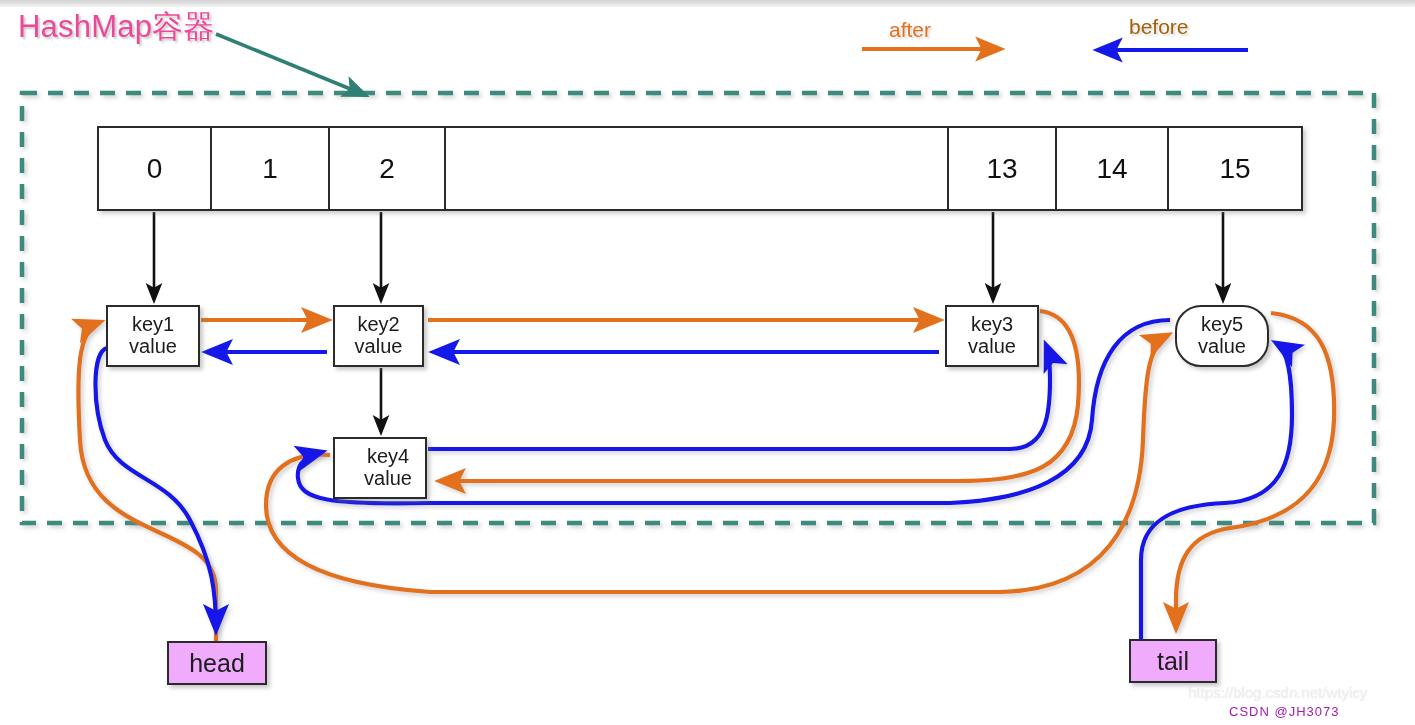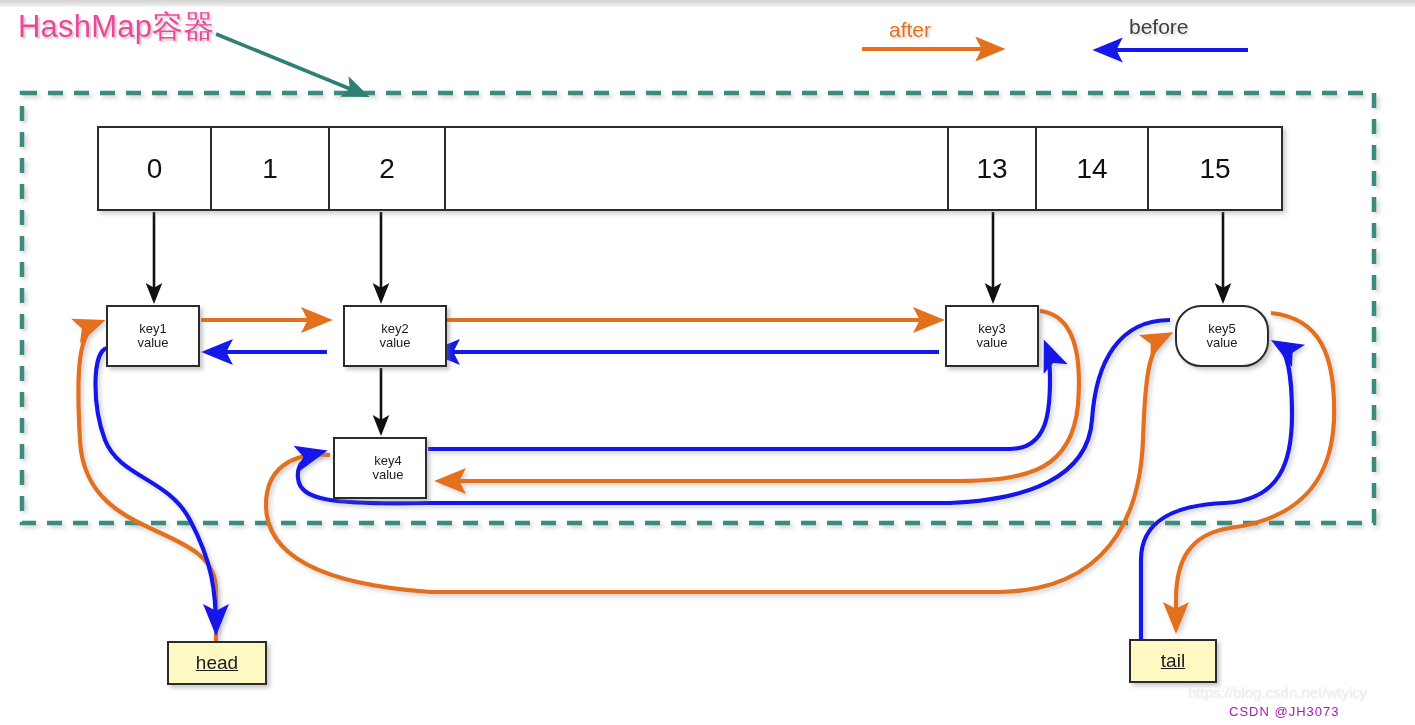--- a/index.html
+++ b/index.html
@@ -41,21 +41,21 @@
     white-space: nowrap;
   }
   
   .legend-label {
     position: absolute;
     font-size: 21px;
     white-space: nowrap;
     text-shadow: 2px 2px 2px rgba(150,150,150,0.35);
   }
   #legend-after-label { left: 889px; top: 18px; color: #e3701a; }
-  #legend-before-label { left: 1129px; top: 15px; color: #404040; }
+  #legend-before-label { left: 1129px; top: 15px; color: #a16207; }
   
   #bucket-table {
     position: absolute;
     left: 97px; top: 126px;
     height: 85px;
     display: flex;
     border: 2px solid #2b2b2b;
     background: #ffffff;
     box-shadow: 3px 3px 4px rgba(120,120,120,0.35);
     box-sizing: border-box;
@@ -77,37 +77,36 @@
     background: #ffffff;
     box-shadow: 3px 3px 4px rgba(120,120,120,0.4);
     display: flex;
     flex-direction: column;
     align-items: center;
     justify-content: center;
     box-sizing: border-box;
     z-index: 5;
   }
   .node-line {
-    font-size: 13px;
+    font-size: 20px;
     color: #1c1c1c;
     line-height: 1.08;
   }
   .endpoint-box {
     position: absolute;
     border: 2px solid #2b2b2b;
-    background: #fef9c3;
+    background: #f0abfc;
     box-shadow: 3px 3px 4px rgba(120,120,120,0.4);
     display: flex;
     align-items: center;
     justify-content: center;
     box-sizing: border-box;
     z-index: 5;
-    font-size: 19px;
+    font-size: 25px;
     color: #1c1c1c;
-    text-decoration: underline;
   }
   
   #wm-url {
     position: absolute;
     left: 1172px; top: 684px;
     font-size: 15px;
     color: #f2f2f2;
     white-space: nowrap;
     text-shadow: 0 0 1px rgba(210,210,210,0.9);
     margin-left: 16px;
@@ -189,31 +188,31 @@
   <div id="title">HashMap容器</div>
 
   <div class="legend-label" id="legend-after-label">after</div>
   <div class="legend-label" id="legend-before-label">before</div>
 
   <div id="bucket-table">
     <div class="bucket-cell" style="width:113px">0</div>
     <div class="bucket-cell" style="width:118px">1</div>
     <div class="bucket-cell" style="width:116px">2</div>
     <div class="bucket-cell" style="width:503px"></div>
-    <div class="bucket-cell" style="width:88px">13</div>
+    <div class="bucket-cell" style="width:108px">13</div>
     <div class="bucket-cell" style="width:112px">14</div>
     <div class="bucket-cell" style="width:132px">15</div>
   </div>
 
   <div class="node-box" style="left:106px; top:305px; width:94px; height:62px;">
     <div class="node-line">key1</div>
     <div class="node-line">value</div>
   </div>
 
-  <div class="node-box" style="left:333px; top:305px; width:104px; height:62px;margin-left:10px;">
+  <div class="node-box" style="left:333px; top:305px; width:91px; height:62px;">
     <div class="node-line">key2</div>
     <div class="node-line">value</div>
   </div>
 
   <div class="node-box" style="left:945px; top:305px; width:94px; height:62px;justify-content:center;">
     <div class="node-line">key3</div>
     <div class="node-line">value</div>
   </div>
 
   <div class="node-box" style="left:1175px; top:305px; width:94px; height:62px;border-radius:26px;">

